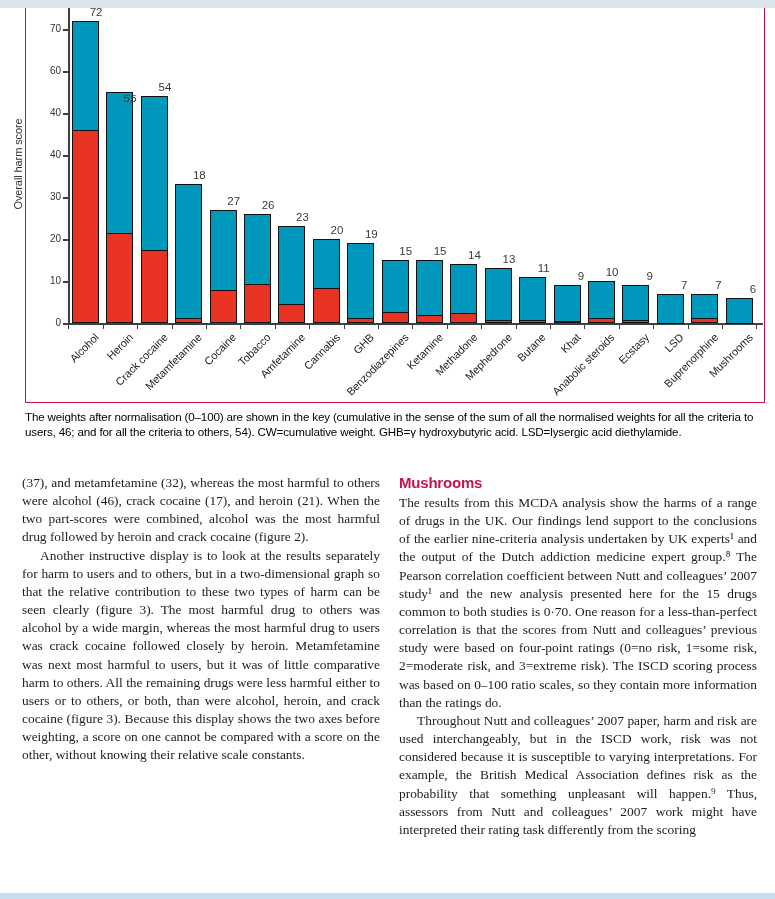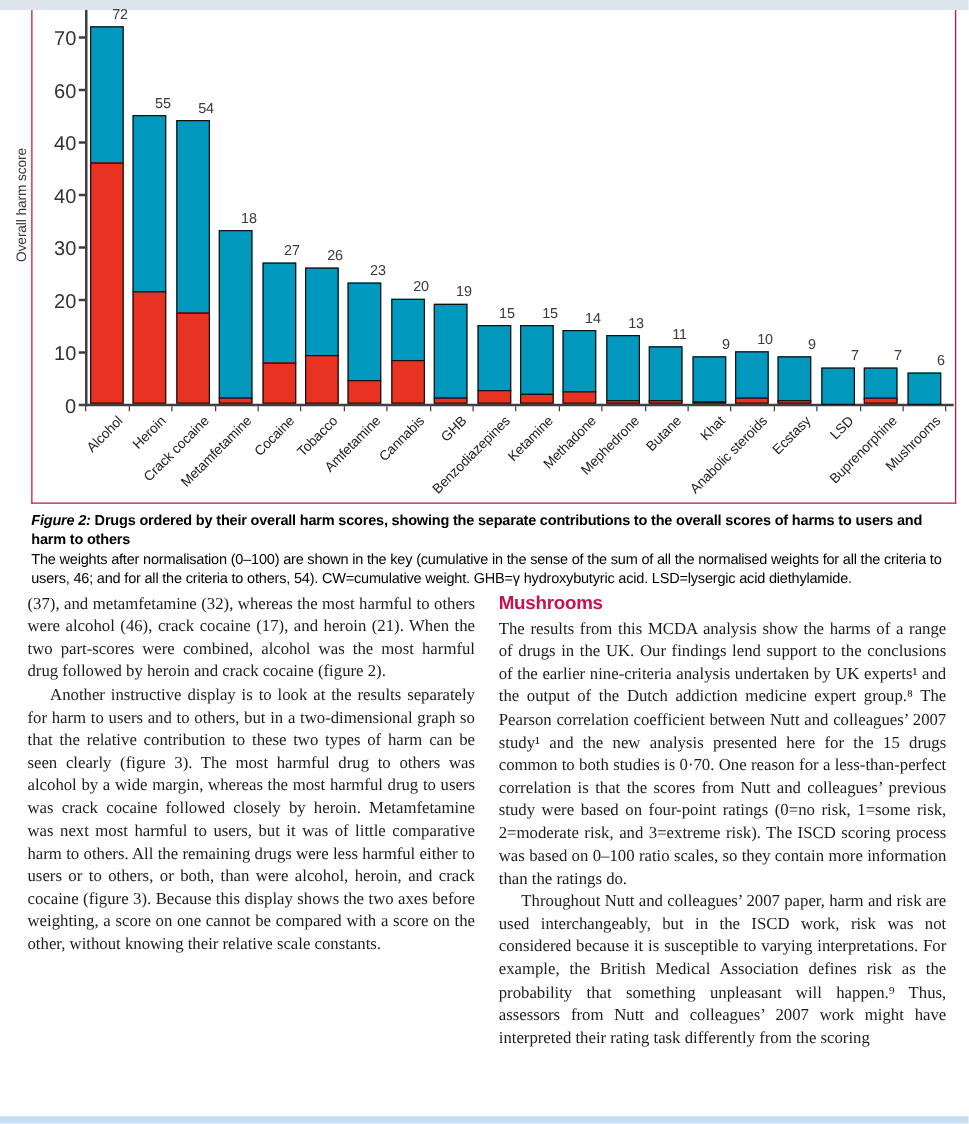--- a/index.html
+++ b/index.html
@@ -23,21 +23,21 @@
     border-bottom:1.5px solid var(--accent);
     background:#ffffff;
     box-sizing:border-box;
   }
 
   
   #chart-layer{position:absolute;left:0;top:0;width:775px;height:410px;font-family:"Liberation Sans",sans-serif;}
   .axis-line{position:absolute;background:#3f3f3f;}
   .ytick{position:absolute;width:5px;height:1.5px;background:#3f3f3f;}
   .xtick{position:absolute;width:1.2px;height:4.5px;background:#3f3f3f;}
-  .ytick-label{position:absolute;width:30px;text-align:right;font-size:16px;color:#333;}
+  .ytick-label{position:absolute;width:30px;text-align:right;font-size:10px;color:#333;}
   .ylabel{
     position:absolute;left:-42px;top:158px;width:120px;text-align:center;
     transform:rotate(-90deg);transform-origin:center;
     font-size:11px;color:#333;letter-spacing:-0.1px;
   }
   .bar-seg{position:absolute;box-sizing:border-box;border:1.4px solid #121212;}
   .num-label{position:absolute;width:34px;text-align:right;font-size:11.5px;color:#3a3a3a;}
   .drug-label{
     position:absolute;white-space:nowrap;font-size:11px;color:#222;
     transform:rotate(-45deg);transform-origin:100% 0;letter-spacing:-0.1px;
@@ -116,21 +116,21 @@
       <div class="xtick" style="left: 653.1px; top: 324.5px;"></div>
       <div class="xtick" style="left: 687.5px; top: 324.5px;"></div>
       <div class="xtick" style="left: 721.9px; top: 324.5px;"></div>
       <div class="xtick" style="left: 756.3px; top: 324.5px;"></div>
       <div class="bar-seg" style="left: 72px; top: 20.6px; width: 27px; height: 110.6px; background: rgb(0, 153, 189);"></div>
       <div class="bar-seg" style="left: 72px; top: 129.8px; width: 27px; height: 193.2px; background: rgb(232, 51, 35);"></div>
       <div class="num-label" style="left: 68.5px; top: 5.6px;">72</div>
       <div class="drug-label" style="right: 682.5px; top: 331px;">Alcohol</div>
       <div class="bar-seg" style="left: 106.4px; top: 92px; width: 27px; height: 142.1px; background: rgb(0, 153, 189);"></div>
       <div class="bar-seg" style="left: 106.4px; top: 232.7px; width: 27px; height: 90.3px; background: rgb(232, 51, 35);"></div>
-      <div class="num-label" style="left: 102.9px; top: 77px;">55</div>
+      <div class="num-label" style="left: 102.9px; top: 92px; font-family: Liberation Mono, monospace;">55</div>
       <div class="drug-label" style="right: 648.1px; top: 331px;">Heroin</div>
       <div class="bar-seg" style="left: 140.8px; top: 96.2px; width: 27px; height: 154.7px; background: rgb(0, 153, 189);"></div>
       <div class="bar-seg" style="left: 140.8px; top: 249.5px; width: 27px; height: 73.5px; background: rgb(232, 51, 35);"></div>
       <div class="num-label" style="left: 137.3px; top: 81.2px;">54</div>
       <div class="drug-label" style="right: 613.7px; top: 331px;">Crack cocaine</div>
       <div class="bar-seg" style="left: 175.2px; top: 184.4px; width: 27px; height: 134.96px; background: rgb(0, 153, 189);"></div>
       <div class="bar-seg" style="left: 175.2px; top: 317.96px; width: 27px; height: 5.04px; background: rgb(232, 51, 35);"></div>
       <div class="num-label" style="left: 171.7px; top: 169.4px;">18</div>
       <div class="drug-label" style="right: 579.3px; top: 331px;">Metamfetamine</div>
       <div class="bar-seg" style="left: 209.6px; top: 209.6px; width: 27px; height: 81.62px; background: rgb(0, 153, 189);"></div>
@@ -191,21 +191,20 @@
       <div class="bar-seg" style="left: 691.2px; top: 293.6px; width: 27px; height: 26.18px; background: rgb(0, 153, 189);"></div>
       <div class="bar-seg" style="left: 691.2px; top: 318.38px; width: 27px; height: 4.62px; background: rgb(232, 51, 35);"></div>
       <div class="num-label" style="left: 687.7px; top: 278.6px;">7</div>
       <div class="drug-label" style="right: 63.3px; top: 331px;">Buprenorphine</div>
       <div class="bar-seg" style="left: 725.6px; top: 297.8px; width: 27px; height: 26.6px; background: rgb(0, 153, 189);"></div>
       <div class="num-label" style="left: 722.1px; top: 282.8px;">6</div>
       <div class="drug-label" style="right: 28.9px; top: 331px;">Mushrooms</div>
     </div>
 
   <div class="caption">
-    <div><span class="cap-label">Figure 2:</span> <span class="cap-title">Drugs ordered by their overall harm scores, showing the separate contributions to the overall scores of harms to users and harm to others</span></div>
     <div>The weights after normalisation (0–100) are shown in the key (cumulative in the sense of the sum of all the normalised weights for all the criteria to users, 46; and for all the criteria to others, 54). CW=cumulative weight. GHB=γ hydroxybutyric acid. LSD=lysergic acid diethylamide.</div>
   </div>
 
   <div class="columns">
     <div class="col">
         <p>(37), and metamfetamine (32), whereas the most harmful to others were alcohol (46), crack cocaine (17), and heroin (21). When the two part-scores were combined, alcohol was the most harmful drug followed by heroin and crack cocaine (figure 2).</p>
         <p>Another instructive display is to look at the results separately for harm to users and to others, but in a two-dimensional graph so that the relative contribution to these two types of harm can be seen clearly (figure 3). The most harmful drug to others was alcohol by a wide margin, whereas the most harmful drug to users was crack cocaine followed closely by heroin. Metamfetamine was next most harmful to users, but it was of little comparative harm to others. All the remaining drugs were less harmful either to users or to others, or both, than were alcohol, heroin, and crack cocaine (figure 3). Because this display shows the two axes before weighting, a score on one cannot be compared with a score on the other, without knowing their relative scale constants.</p>
       </div>
     <div class="col">
       <h2 class="discussion-heading">Mushrooms</h2>

